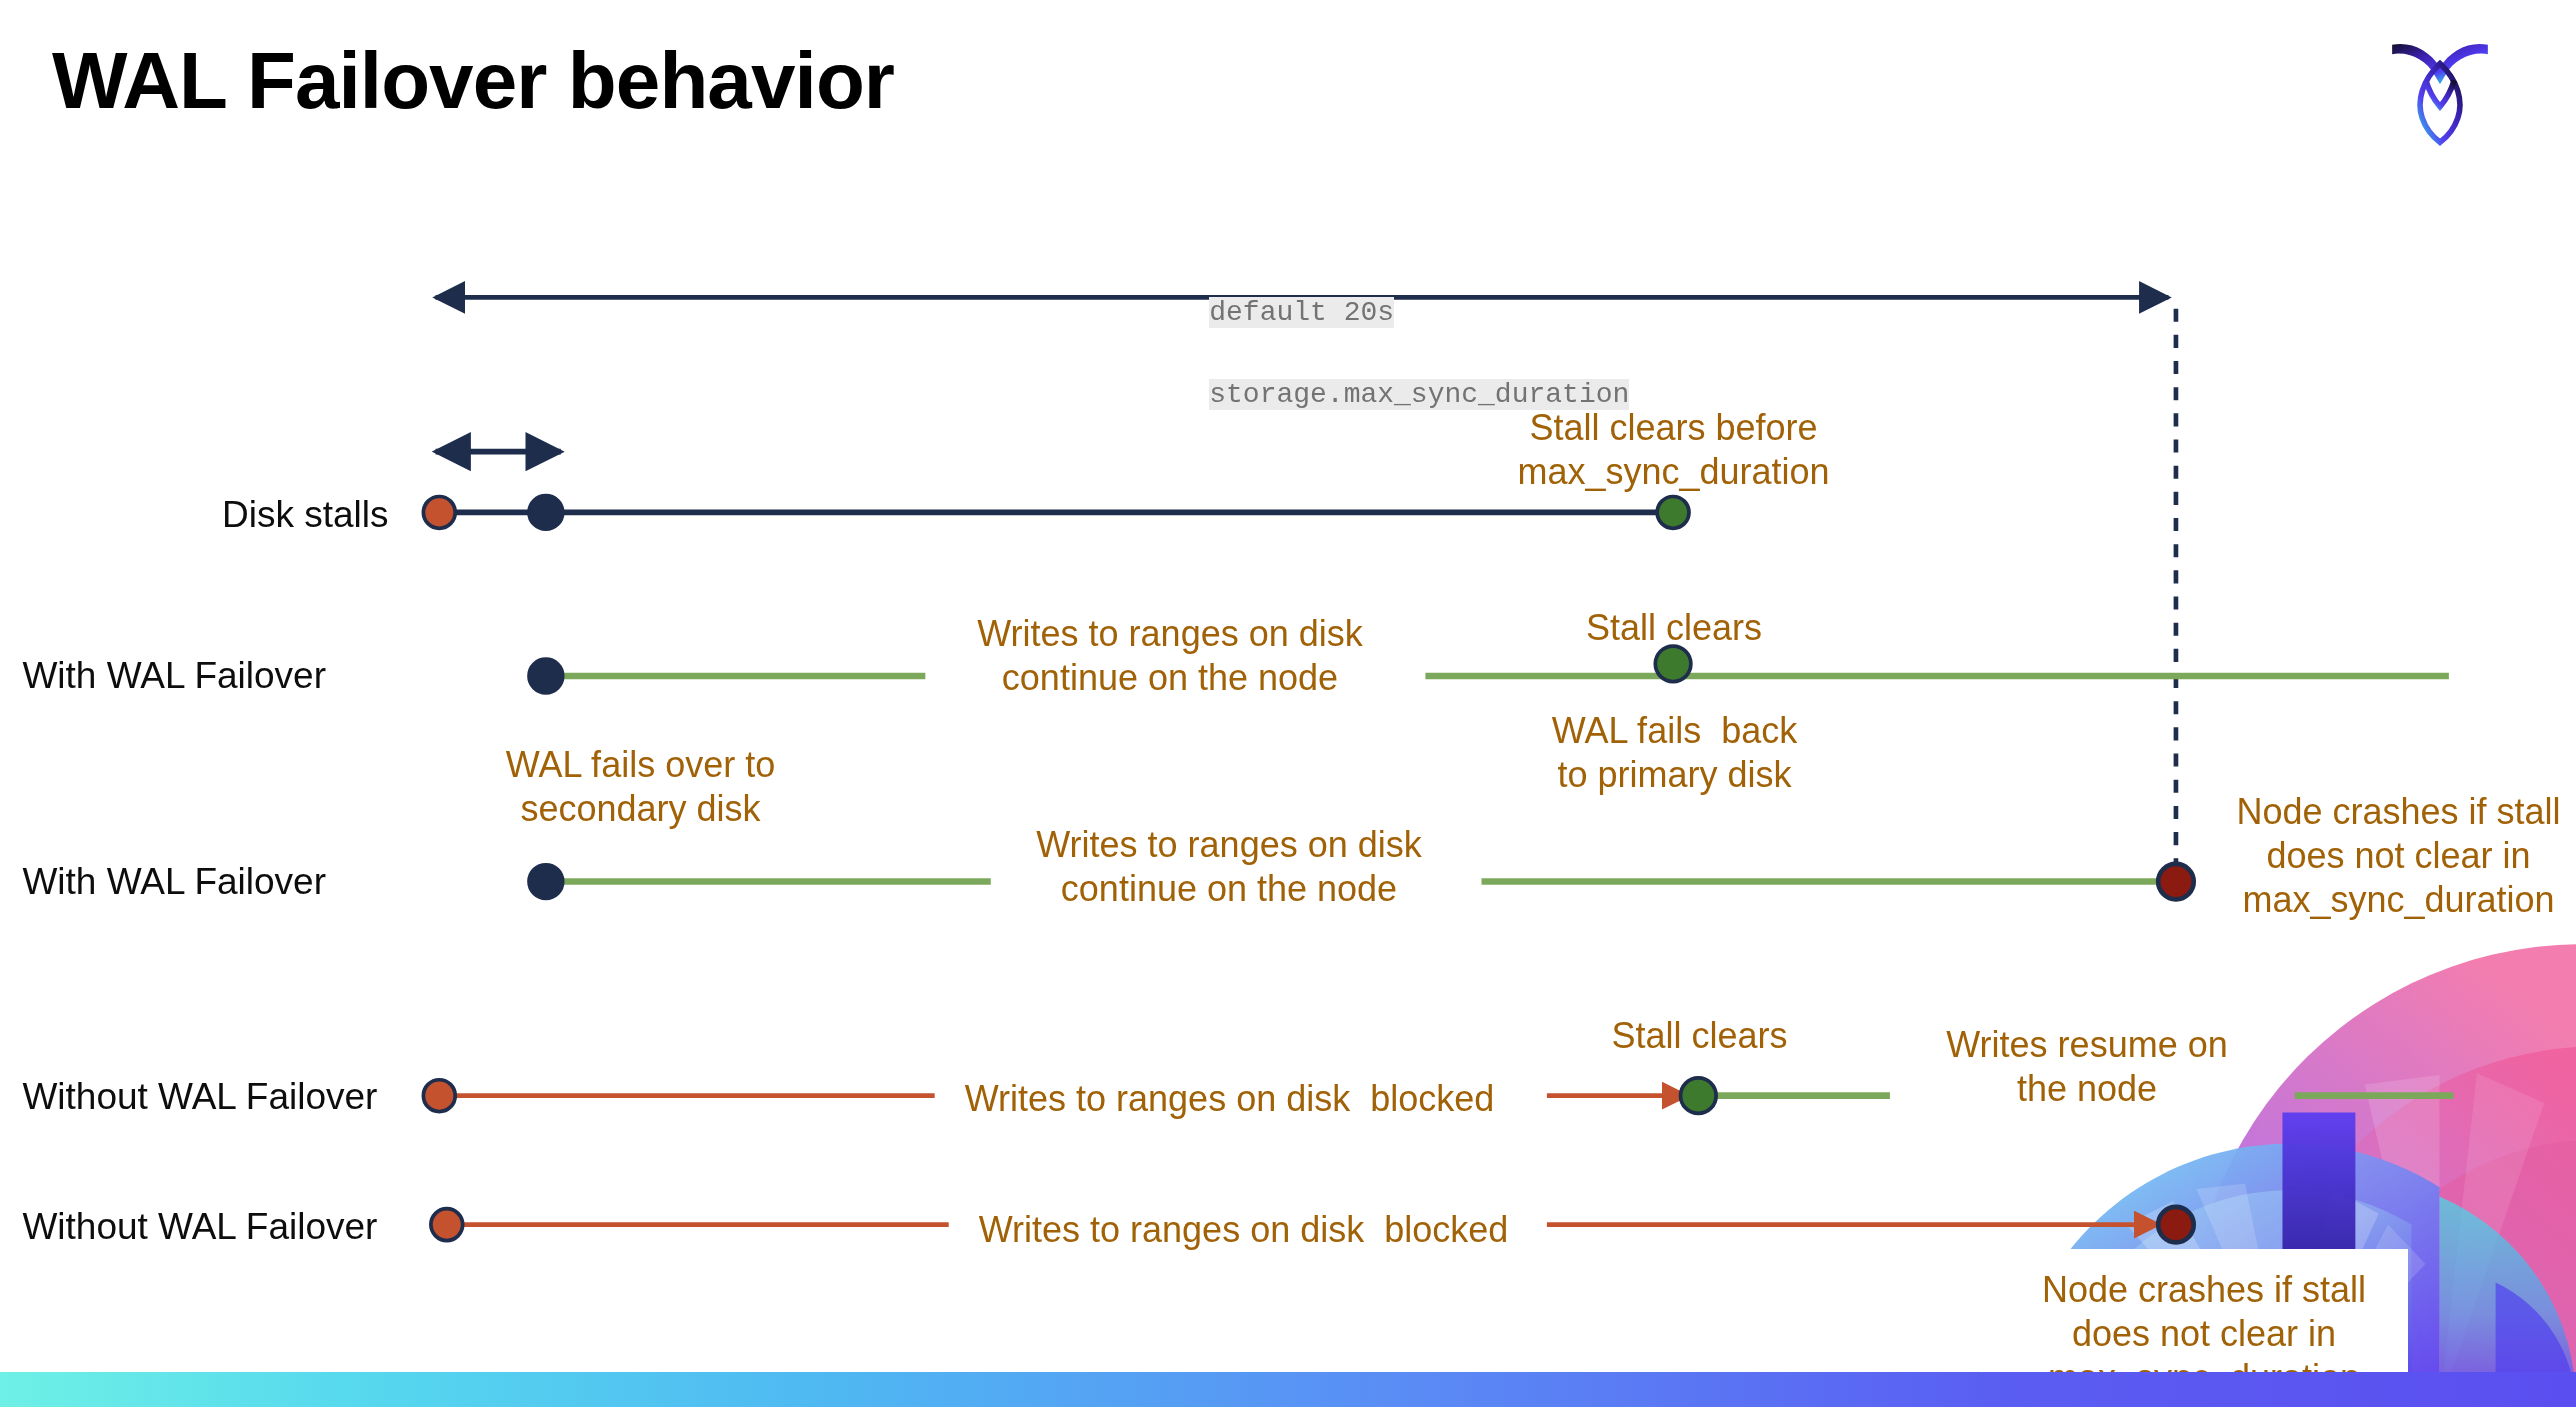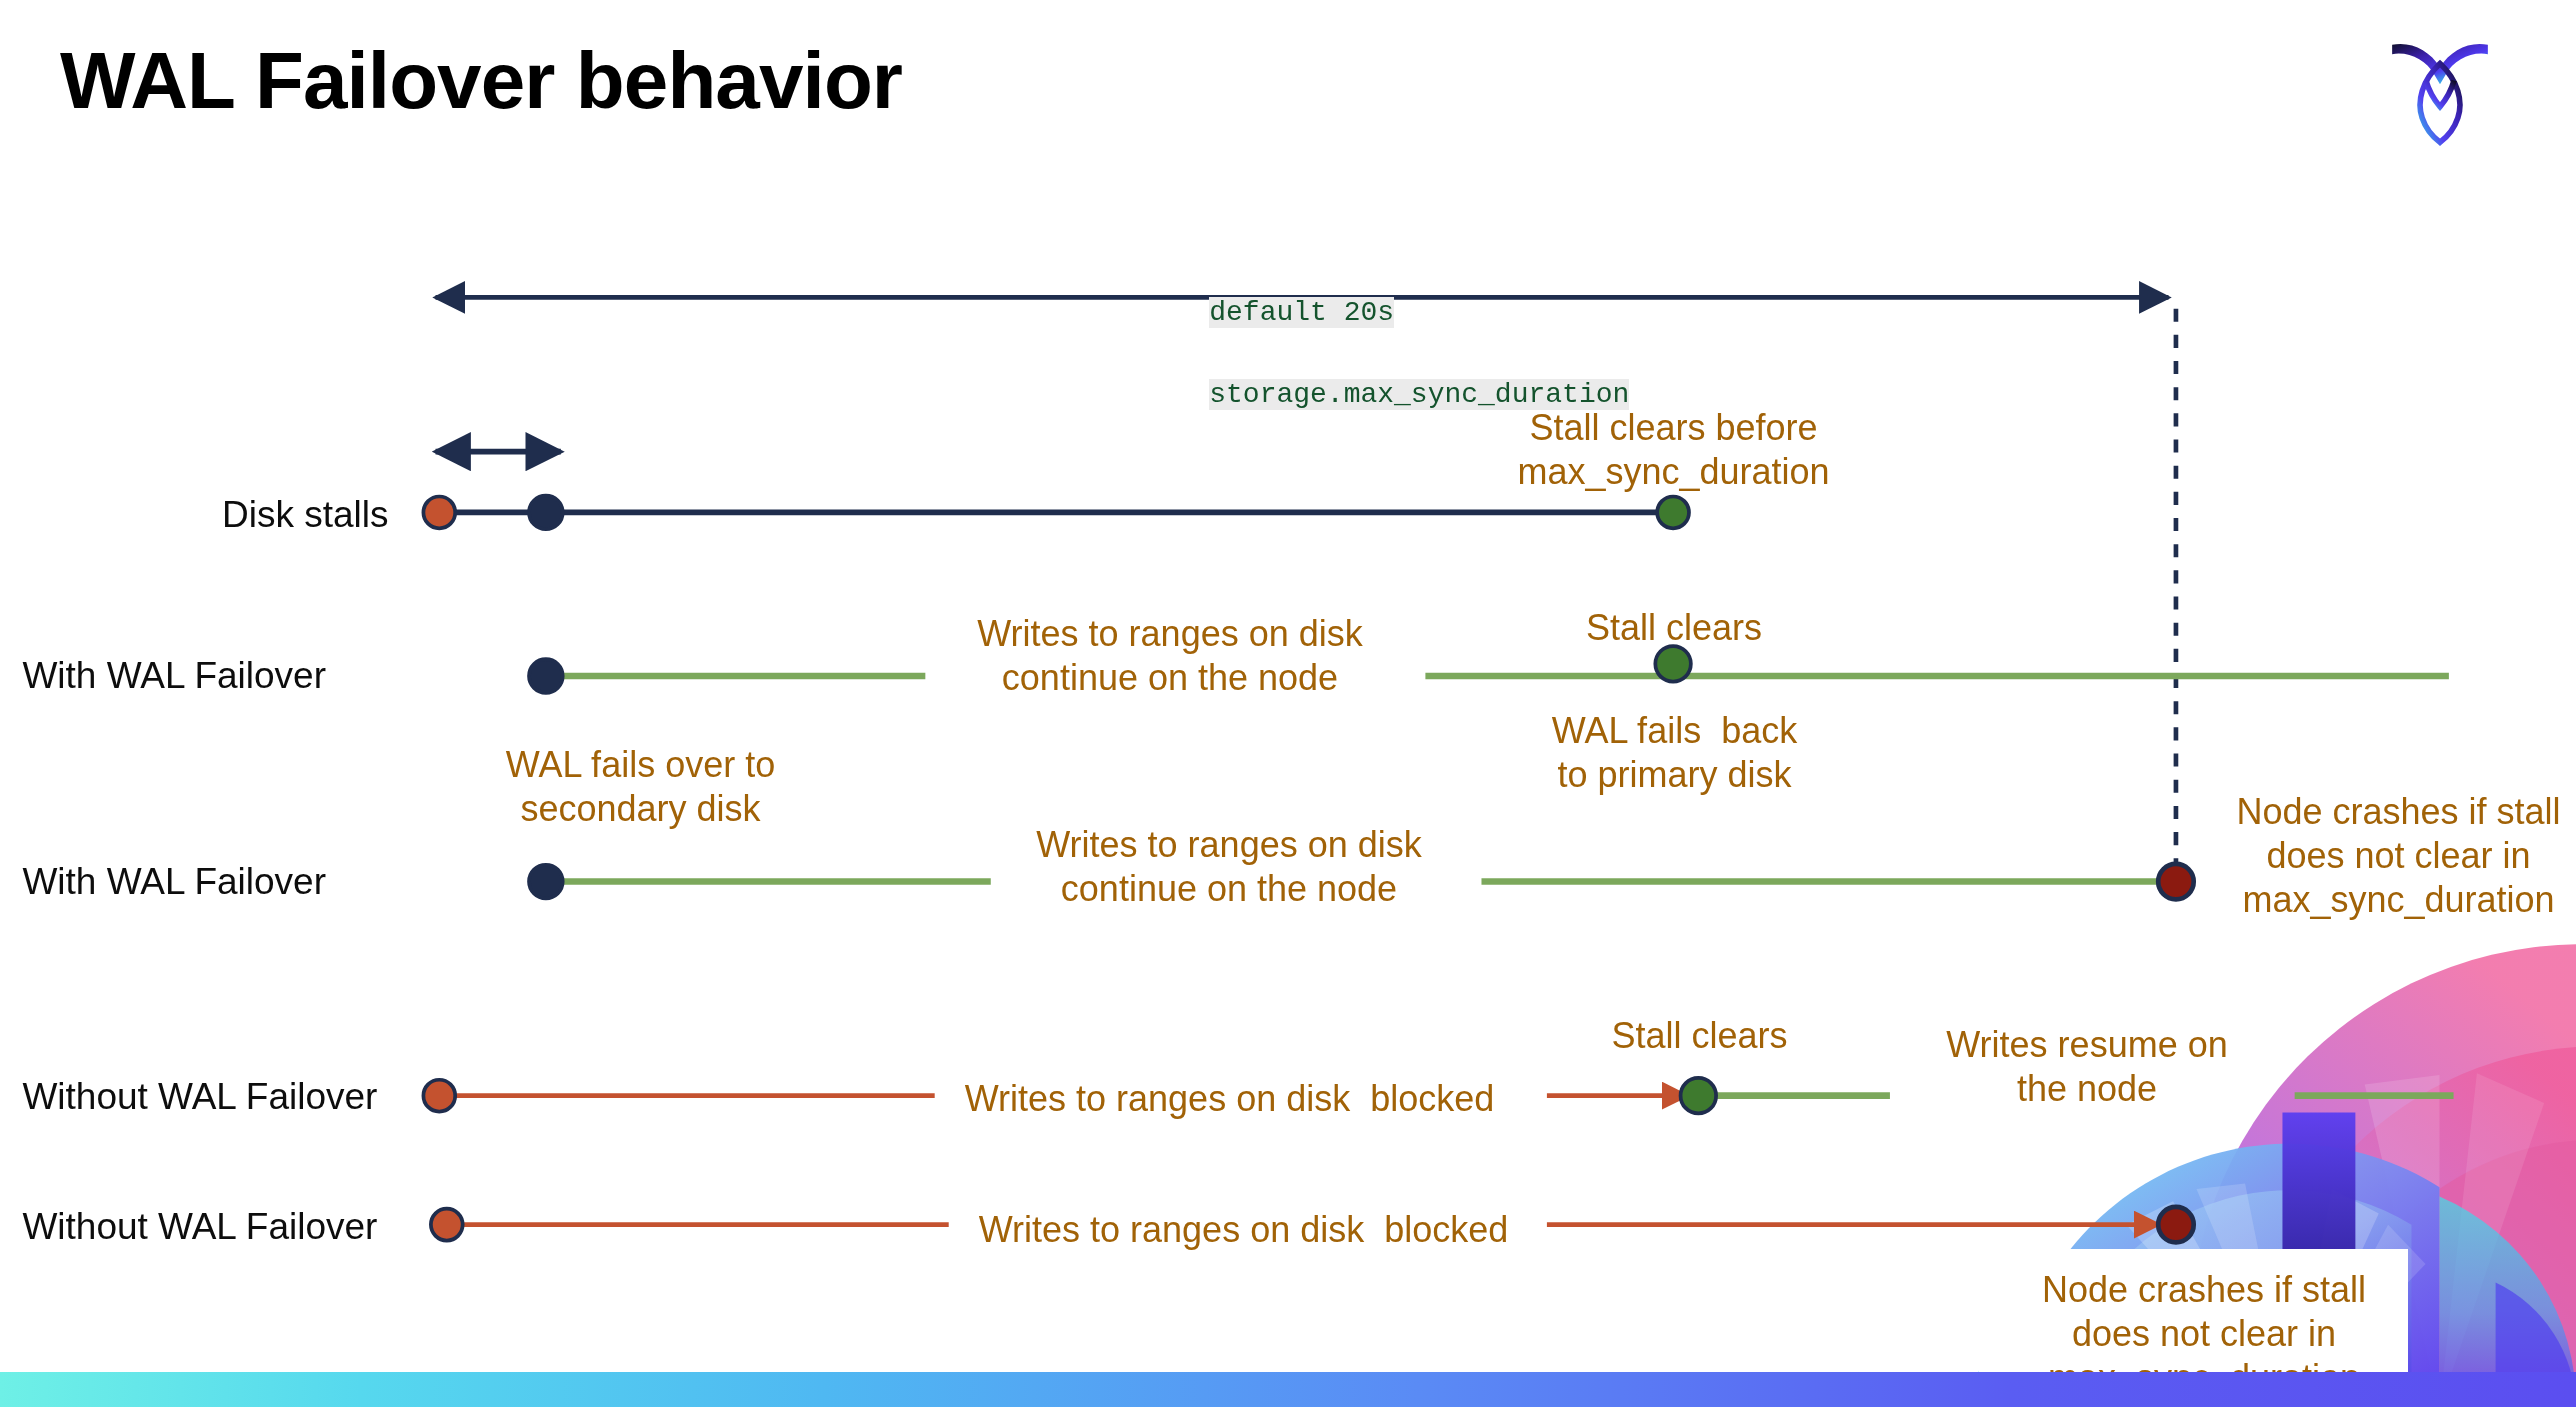--- a/index.html
+++ b/index.html
@@ -7,34 +7,34 @@
     width:2576px;height:1408px;
     background:#ffffff;
     font-family:"Liberation Sans", sans-serif;
     overflow:hidden;
     position:relative;
   }
   #slide{position:absolute;inset:0;width:2576px;height:1408px;overflow:hidden;background:#fff;}
 
   
   #title{
-    position:absolute;left:60px;top:39px;
+    position:absolute;left:52px;top:39px;
     font-size:80px;font-weight:bold;color:#000;
     letter-spacing:-0.9px;line-height:1.05;
     white-space:nowrap;
   }
 
   
   #logo{position:absolute;left:2379px;top:26px;width:122px;height:122px;}
 
   
   #diagram{position:absolute;left:0;top:0;width:2576px;height:1408px;}
 
   
-  .code-block{position:absolute;font-family:"Liberation Mono", monospace;font-size:28px;color:#14532d;line-height:1.46;white-space:pre;}
+  .code-block{position:absolute;font-family:"Liberation Mono", monospace;font-size:28px;color:#737373;line-height:1.46;white-space:pre;}
   .code-block span{background:#ebebeb;}
   #code-max-sync{left:1142px;top:252px;}
   #code-unhealthy{left:37px;top:347px;}
 
   
   .ann{position:absolute;font-family:"Liberation Sans", sans-serif;color:#a16207;font-size:36px;line-height:1.22;white-space:pre;}
   .ann.c{text-align:center;}
   .ann.l{text-align:center;}
 
   

